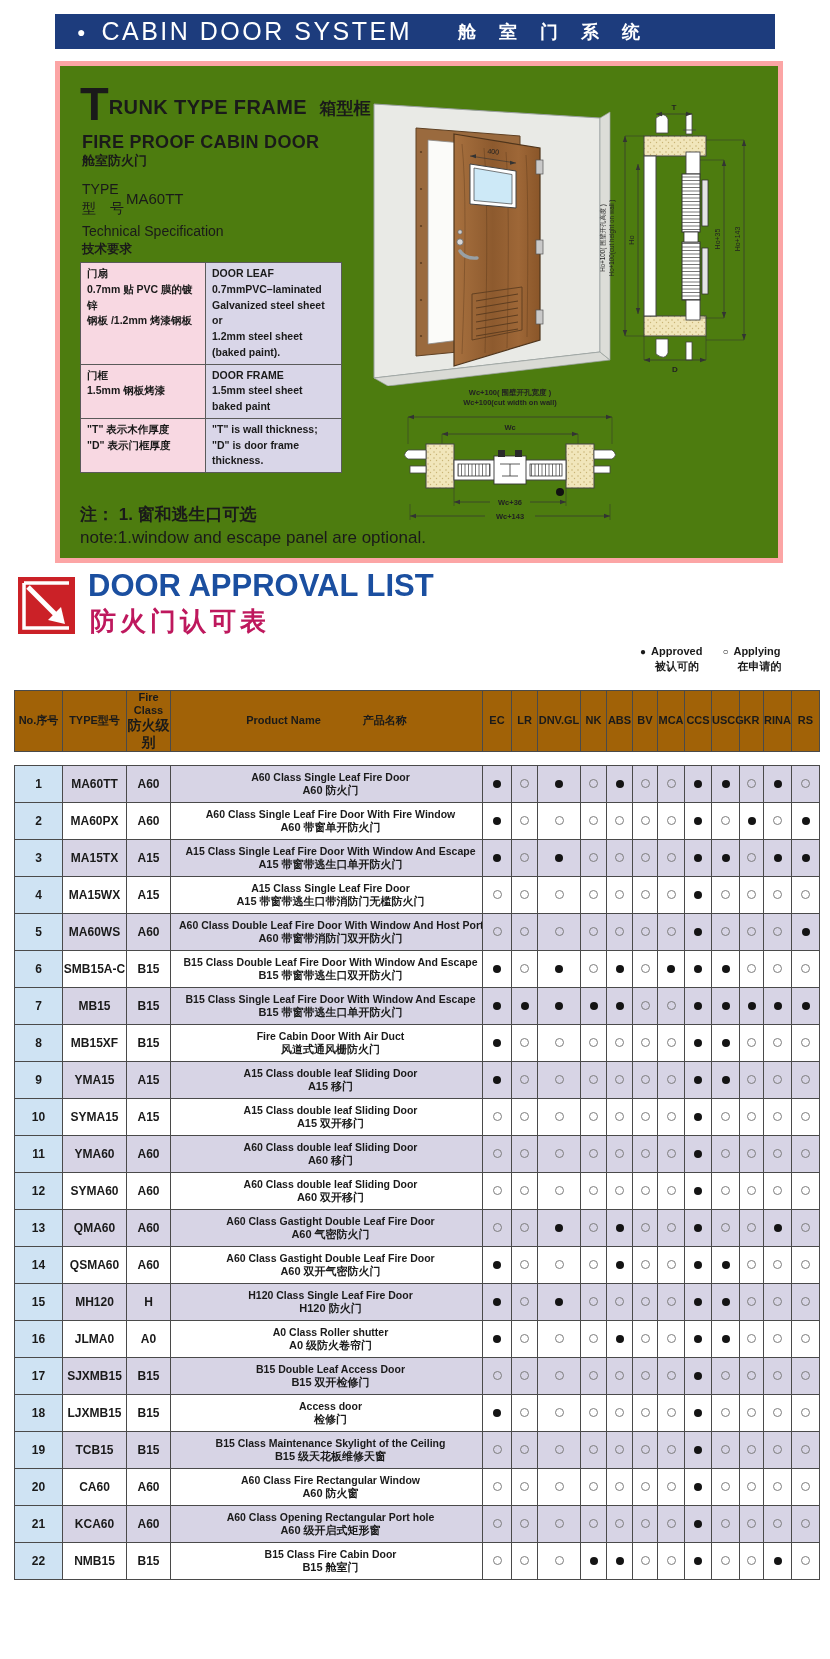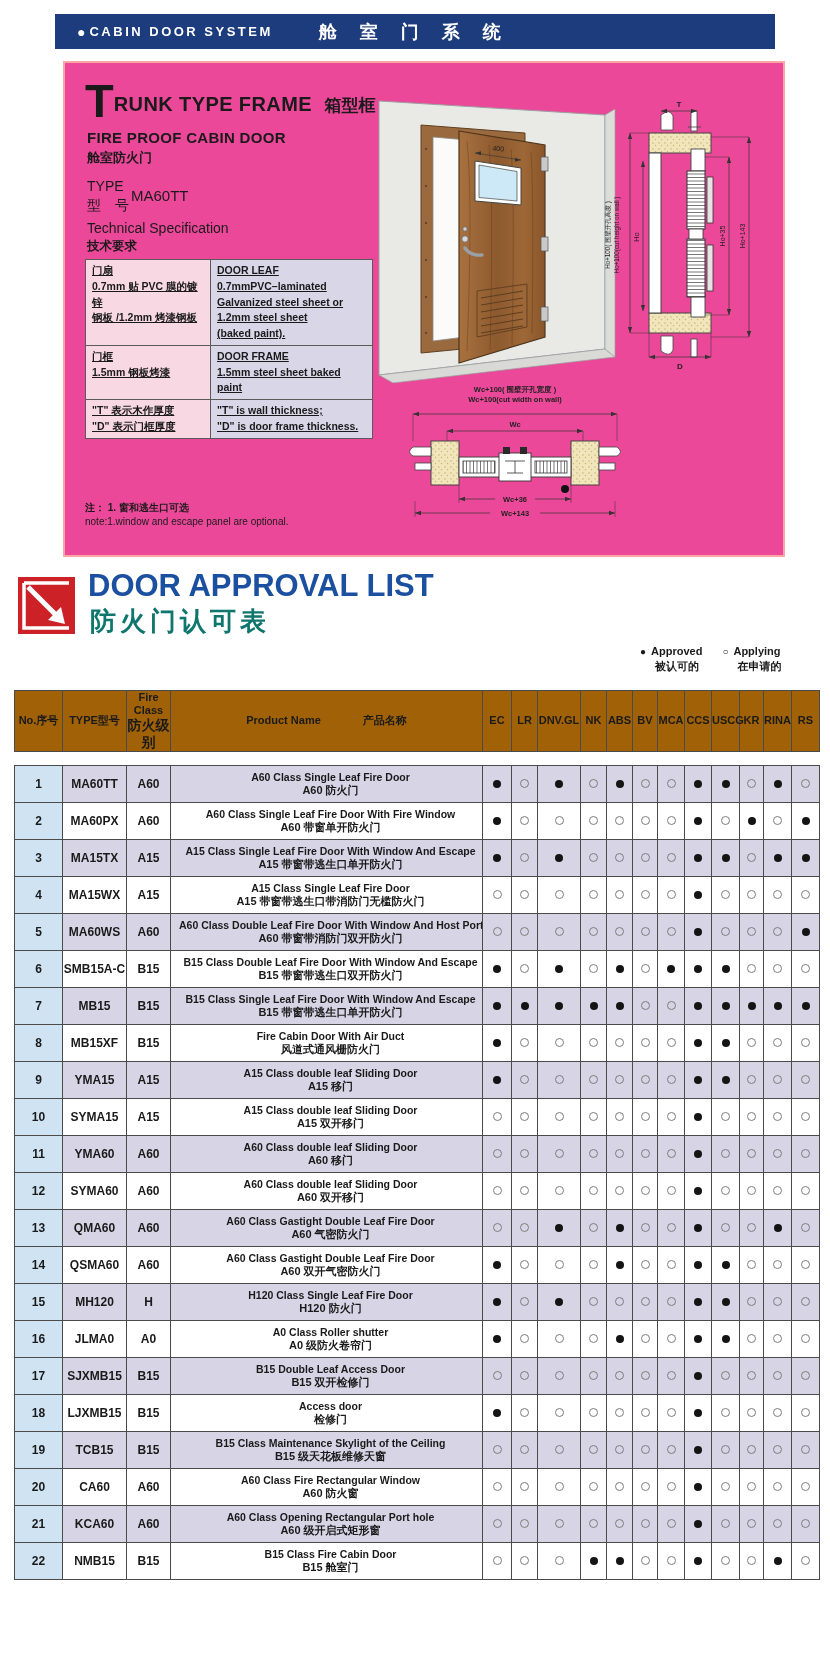--- a/index.html
+++ b/index.html
@@ -3,52 +3,52 @@
 <meta charset="utf-8">
 <style>
   html,body{margin:0;padding:0;background:#fff;}
   .page{position:relative;width:830px;height:1659px;background:#fff;overflow:hidden;
         font-family:"Liberation Sans",sans-serif;color:#1a1a1a;}
 
   
   .banner{position:absolute;left:55px;top:14px;width:720px;height:35px;background:#1d3c7d;
           color:#fff;display:flex;align-items:center;}
   .banner .bullet{font-size:14px;margin-left:22px;line-height:1;}
-  .banner .ben{font-size:13px;font-weight:bold;letter-spacing:2.5px;margin-left:4px;white-space:nowrap;}
+  .banner .ben{font-size:25px;font-weight:normal;letter-spacing:2.5px;margin-left:16px;white-space:nowrap;}
   .banner .bcn{font-size:18px;font-weight:bold;letter-spacing:9px;margin-left:46px;white-space:nowrap;}
 
   
-  .trunk-box{position:absolute;left:63px;top:61px;width:718px;height:492px;border:2px solid #fca5a5;background:#ec4899;}
+  .trunk-box{position:absolute;left:55px;top:61px;width:718px;height:492px;border:5px solid #fca5a5;background:#4d7c0f;}
   .trunk-title{position:absolute;left:20px;top:14px;white-space:nowrap;}
   .bigT{font-size:47px;font-weight:bold;line-height:1;vertical-align:-6px;}
   .trest{font-size:20px;font-weight:bold;letter-spacing:0.4px;}
   .tcn{font-size:17px;font-weight:bold;margin-left:8px;}
-  .sub-en{position:absolute;left:22px;top:66px;font-size:15px;font-weight:bold;letter-spacing:0.3px;text-align:right;}
+  .sub-en{position:absolute;left:22px;top:66px;font-size:18px;font-weight:bold;letter-spacing:0.3px;text-align:right;}
   .sub-cn{position:absolute;left:22px;top:86px;font-size:13px;font-weight:bold;}
   .type-block{position:absolute;left:22px;top:114px;display:flex;align-items:center;gap:2px;}
   .type-labels{font-size:14px;line-height:1.35;}
   .type-value{font-size:15px;}
   .spec-title-en{position:absolute;left:22px;top:157px;font-size:14px;}
   .spec-title-cn{position:absolute;left:22px;top:175px;font-size:12.5px;font-weight:bold;}
-  .spec-table{position:absolute;left:20px;top:196px;width:288px;border-collapse:collapse;text-decoration:underline;}
+  .spec-table{position:absolute;left:20px;top:196px;width:262px;border-collapse:collapse;}
   .spec-table td{border:1px solid #5a5a5a;font-size:10.5px;font-weight:bold;padding:3px 6px;
                  vertical-align:top;white-space:pre-line;line-height:1.5;}
   td.spec-cn{background:#f8d8e2;width:112px;}
   td.spec-en{background:#d9d6e8;}
-  .notes{position:absolute;left:20px;top:438px;font-size:10px;line-height:1.35;}
+  .notes{position:absolute;left:20px;top:438px;font-size:17px;line-height:1.35;}
   .note-cn{font-weight:bold;}
   .door-illu{position:absolute;left:300px;top:28px;width:252px;height:292px;}
   .vsec{position:absolute;left:538px;top:36px;width:180px;height:272px;}
   .hsec{position:absolute;left:330px;top:318px;width:240px;height:145px;}
   svg text{font-family:"Liberation Sans",sans-serif;fill:#222;}
 
   
   .appr-icon{position:absolute;left:18px;top:577px;width:57px;height:57px;}
   .appr-title{position:absolute;left:88px;top:568px;font-size:31px;font-weight:bold;color:#1b4fa0;white-space:nowrap;}
-  .appr-title-cn{position:absolute;left:90px;top:604px;font-size:26px;font-weight:bold;color:#0f766e;letter-spacing:4px;white-space:nowrap;}
+  .appr-title-cn{position:absolute;left:90px;top:604px;font-size:26px;font-weight:bold;color:#be185d;letter-spacing:4px;white-space:nowrap;}
   .legend{position:absolute;left:640px;top:645px;display:flex;gap:20px;font-size:11px;font-weight:bold;}
   .leg-item .l1{display:flex;align-items:center;gap:5px;}
   .leg-item .l2{margin-left:15px;margin-top:2px;}
   .leg-item .sym{font-size:10px;}
 
   
   .appr-table{position:absolute;left:14px;top:690px;width:805px;border-collapse:collapse;table-layout:fixed;}
   .appr-table th,.appr-table td{border:1px solid #4a4a4a;text-align:center;vertical-align:middle;padding:0;}
   .appr-table th{background:#a16207;font-size:11px;font-weight:bold;height:48px;line-height:1.2;}
   .appr-table th .fire-sm{font-size:14px;display:block;}

